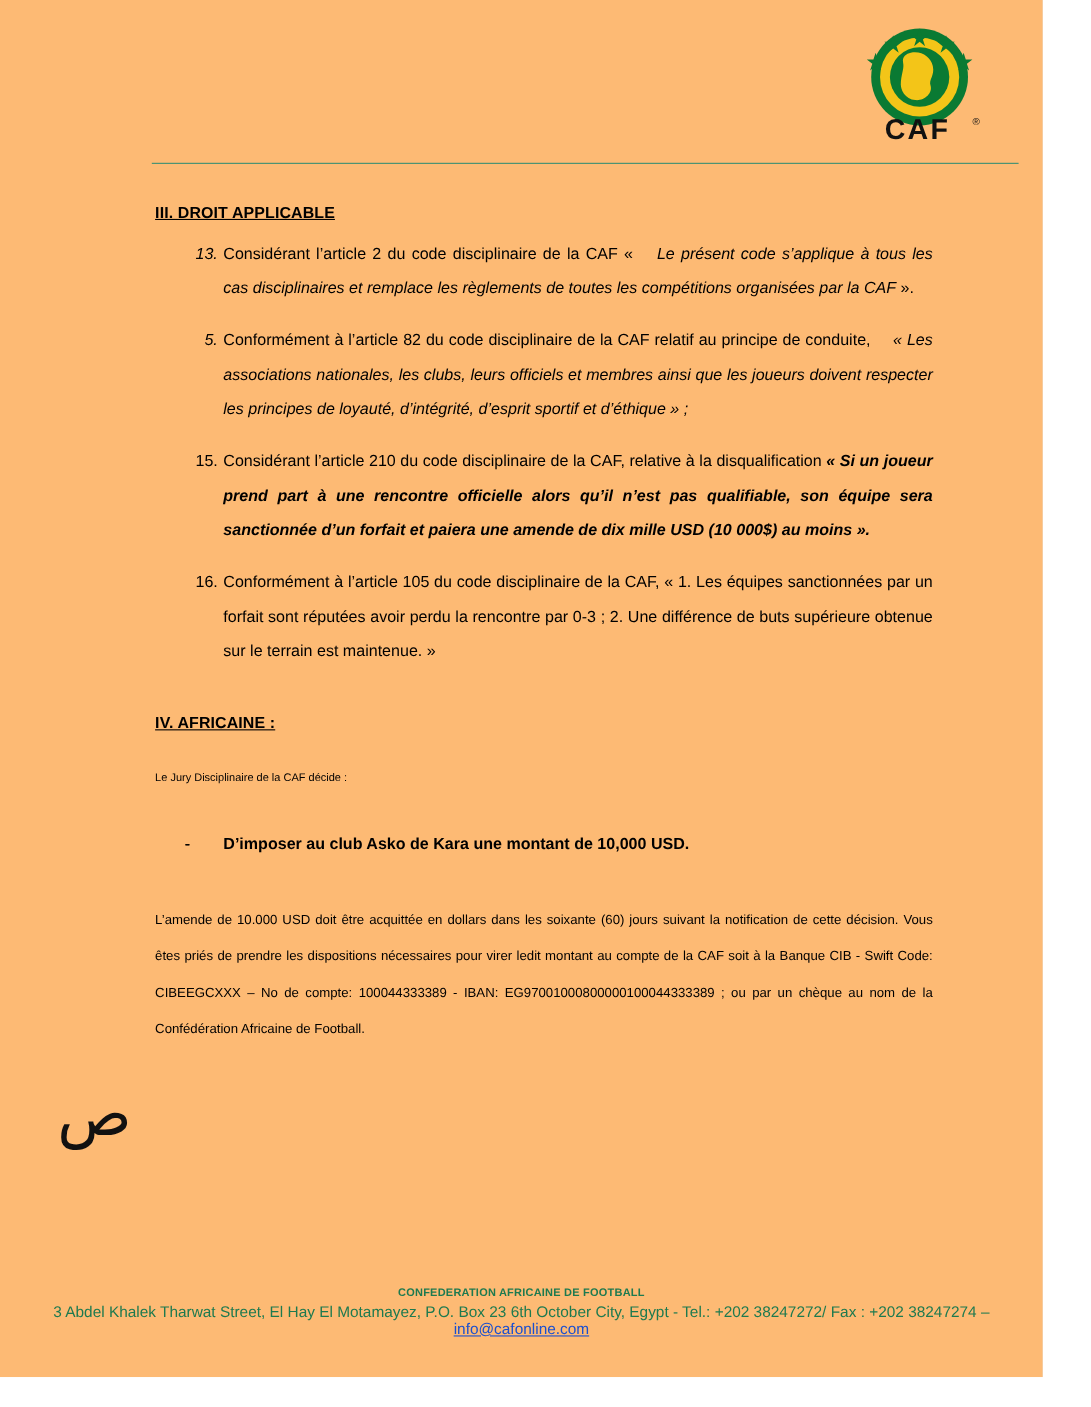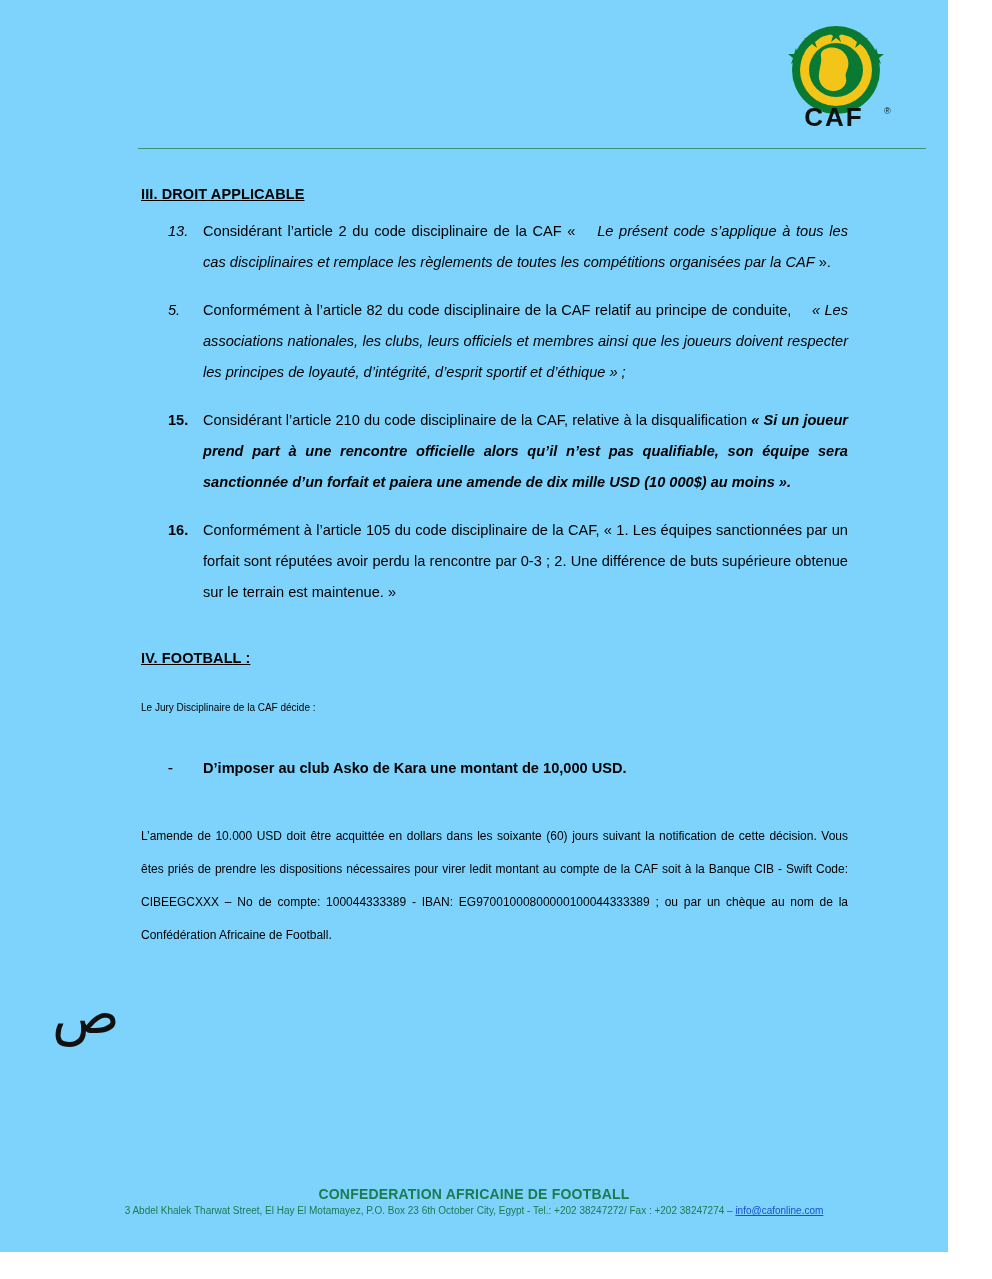--- a/index.html
+++ b/index.html
@@ -13,21 +13,21 @@
     font-family: "Liberation Sans", sans-serif;
     color: #000000;
     position: relative;
     overflow: hidden;
   }
   .page {
     position: absolute;
     left: 0; top: 0;
     width: 948px;
     height: 1252px;
-    background: #7dd3fc;
+    background: #fdba74;
     border-right: 1px solid #cfcfcf;
     overflow: hidden;
   }
   .page-edge-right {
     position: absolute;
     left: 948px; top: 0;
     width: 44px;
     height: 1279px;
     background: #ffffff;
   }
@@ -87,25 +87,25 @@
     padding: 0 100px 0 203px;
     font-size: 14.6px;
     line-height: 31px;
     text-align: justify;
   }
   ol.numlist li .num {
     position: absolute;
     left: 168px;
     top: 0;
     width: 30px;
-    text-align: left;
+    text-align: right;
     font-size: 14.6px;
   }
   .num.italic { font-style: italic; }
-  .num.bold { font-weight: bold; }
+  .num.bold { font-weight: normal; }
   .it { font-style: italic; margin-left: 16px; }
   .bi { font-style: italic; font-weight: bold; }
 
   .para {
     margin: 0 100px 0 141px;
     font-size: 10px;
     line-height: 32px;
     text-align: justify;
   }
   .para.decision-intro { margin-top: 26px; }
@@ -148,27 +148,27 @@
 
   
   .footer {
     position: absolute;
     left: 0;
     right: 0;
     bottom: 36px;
     text-align: center;
   }
   .footer-title {
-    font-size: 14px;
+    font-size: 10px;
     font-weight: bold;
     color: #1e7a4f;
     letter-spacing: 0.2px;
   }
   .footer-address {
-    font-size: 10px;
+    font-size: 14px;
     color: #1e7a4f;
     margin-top: 3px;
   }
   .footer-address .mail {
     color: #1a4fd0;
     text-decoration: underline;
   }
 </style>
 </head>
 <body>
@@ -217,21 +217,21 @@
         <span>Considérant l’article 210 du code disciplinaire de la CAF, relative à la disqualification </span><span class="bi">« Si un joueur prend part à une rencontre officielle alors qu’il n’est pas qualifiable, son équipe sera sanctionnée d’un forfait et paiera une amende de dix mille USD (10 000$) au moins ».</span>
       </li>
 
       <li>
         <span class="num bold">16.</span>
         <span>Conformément à l’article 105 du code disciplinaire de la CAF, « 1.  Les équipes sanctionnées par un forfait sont réputées avoir perdu la rencontre par 0-3 ; 2. Une différence de buts supérieure obtenue sur le terrain est maintenue. »</span>
       </li>
 
     </ol>
 
-    <div class="section-title" style="margin-top:42px;">IV. FOOTBALL :</div>
+    <div class="section-title" style="margin-top:42px;">IV. AFRICAINE :</div>
 
     <div class="para decision-intro">Le Jury Disciplinaire de la CAF décide :</div>
 
     <ul class="decisions">
       <li>
         <span class="dash">-</span>
       </li>
       <li>
         <span class="dash">-</span>
         <span>D’imposer au club Asko de Kara une montant de 10,000 USD.</span>

